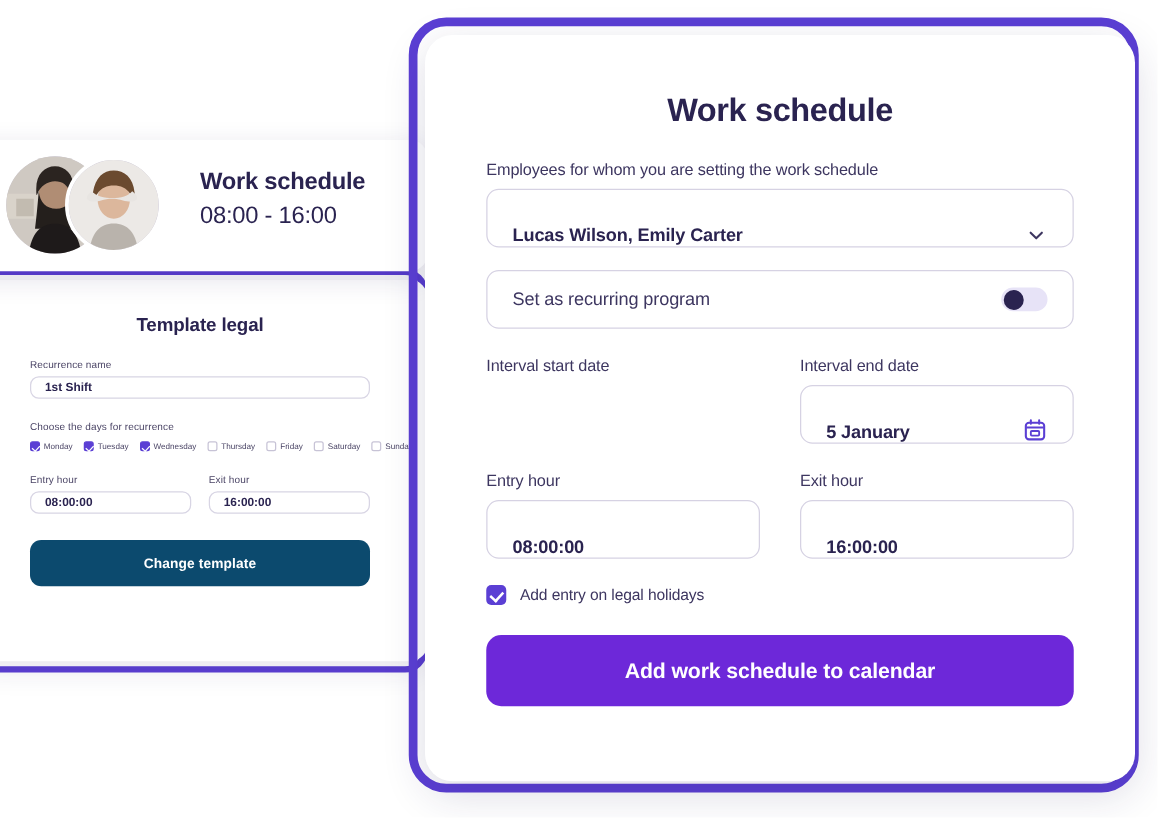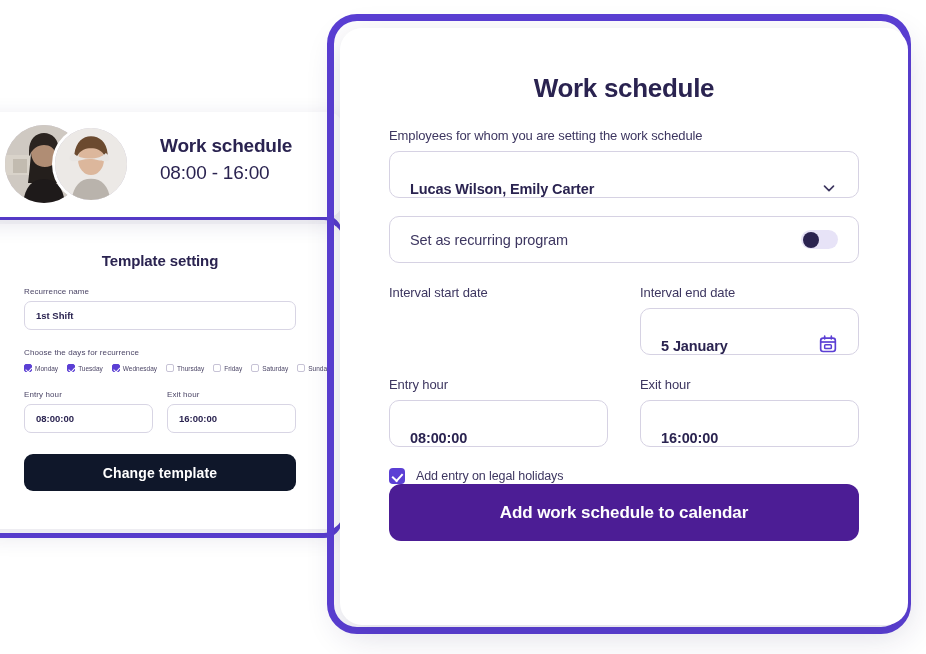--- a/index.html
+++ b/index.html
@@ -114,21 +114,21 @@
 
   .mini-label {
     font-size: 8px;
     color: #4b4566;
     margin-top: 18px;
     margin-bottom: 5px;
     letter-spacing: 0.1px;
   }
 
   .mini-input {
-    height: 29px;
+    height: 18px;
     border: 1px solid #d8d5e4;
     border-radius: 7px;
     background: #fff;
     display: flex;
     align-items: center;
     padding: 0 11px;
     font-size: 9.5px;
     font-weight: bold;
     color: #2a2350;
   }
@@ -177,27 +177,27 @@
   .hours-row {
     display: flex;
     gap: 14px;
     margin-top: 0;
   }
   .hours-col { flex: 1; min-width: 0; }
 
   .left-btn {
     margin-top: 21px;
     height: 37px;
-    background: #0f172a;
+    background: #0c4a6e;
     border-radius: 9px;
     display: flex;
     align-items: center;
     justify-content: center;
     color: #ffffff;
-    font-size: 14px;
+    font-size: 11px;
     font-weight: bold;
     letter-spacing: 0.1px;
     cursor: pointer;
   }
 
   
 
   .right-frame {
     position: absolute;
     left: 327px;
@@ -323,22 +323,23 @@
     border-width: 0 2px 2px 0;
     transform: rotate(42deg);
   }
   .chk-label {
     font-size: 12.5px;
     color: #3d3660;
     letter-spacing: -0.1px;
   }
 
   .cta {
+    margin-top: 24px;
     height: 57px;
-    background: #4c1d95;
+    background: #6d28d9;
     border-radius: 12px;
     display: flex;
     align-items: center;
     justify-content: center;
     color: #fff;
     font-size: 17px;
     font-weight: bold;
     letter-spacing: -0.1px;
     cursor: pointer;
   }
@@ -377,21 +378,21 @@
         </svg>
       </div>
     </div>
     <div class="header-text">
       <div class="header-title">Work schedule</div>
       <div class="header-sub">08:00 - 16:00</div>
     </div>
   </div>
 
   <div class="left-card">
-    <div class="left-title">Template setting</div>
+    <div class="left-title">Template legal</div>
 
     <div class="mini-label">Recurrence name</div>
     <div class="mini-input">
       <span>1st Shift</span>
     </div>
 
     <div class="mini-label">Choose the days for recurrence</div>
     <div class="days-row">
       <div class="day-item">
         <span class="day-box checked"></span>

